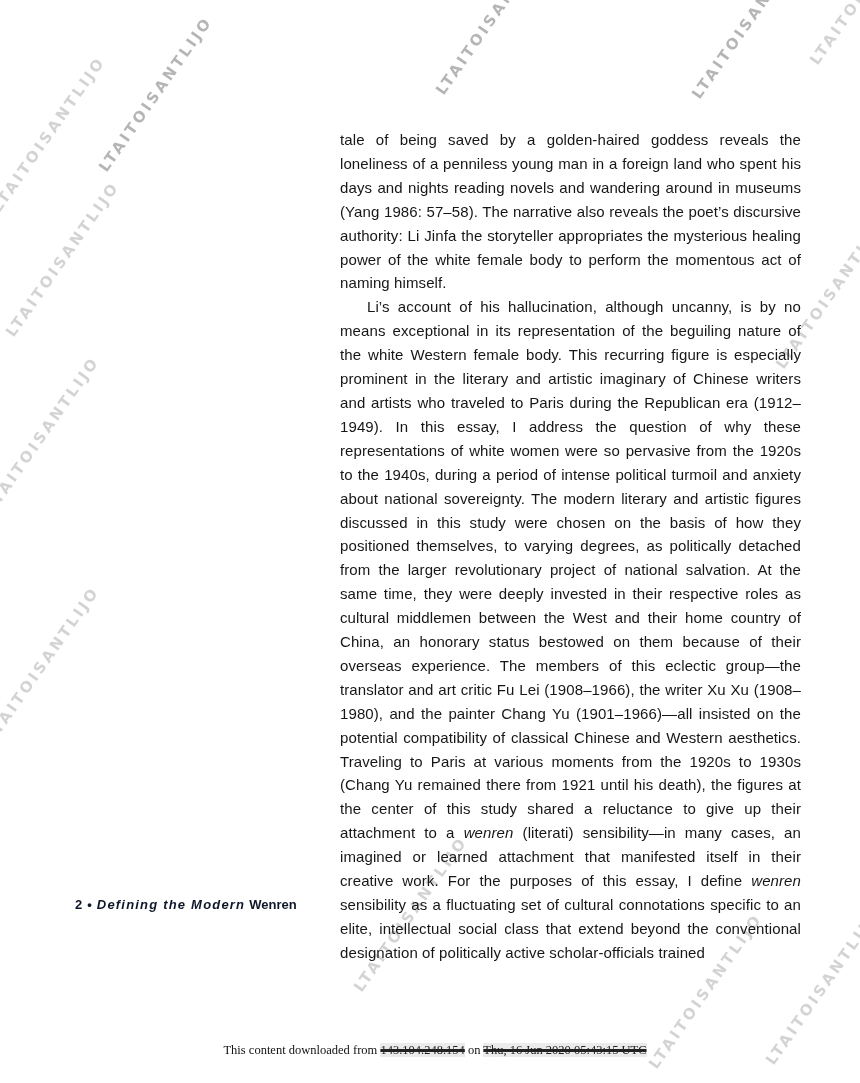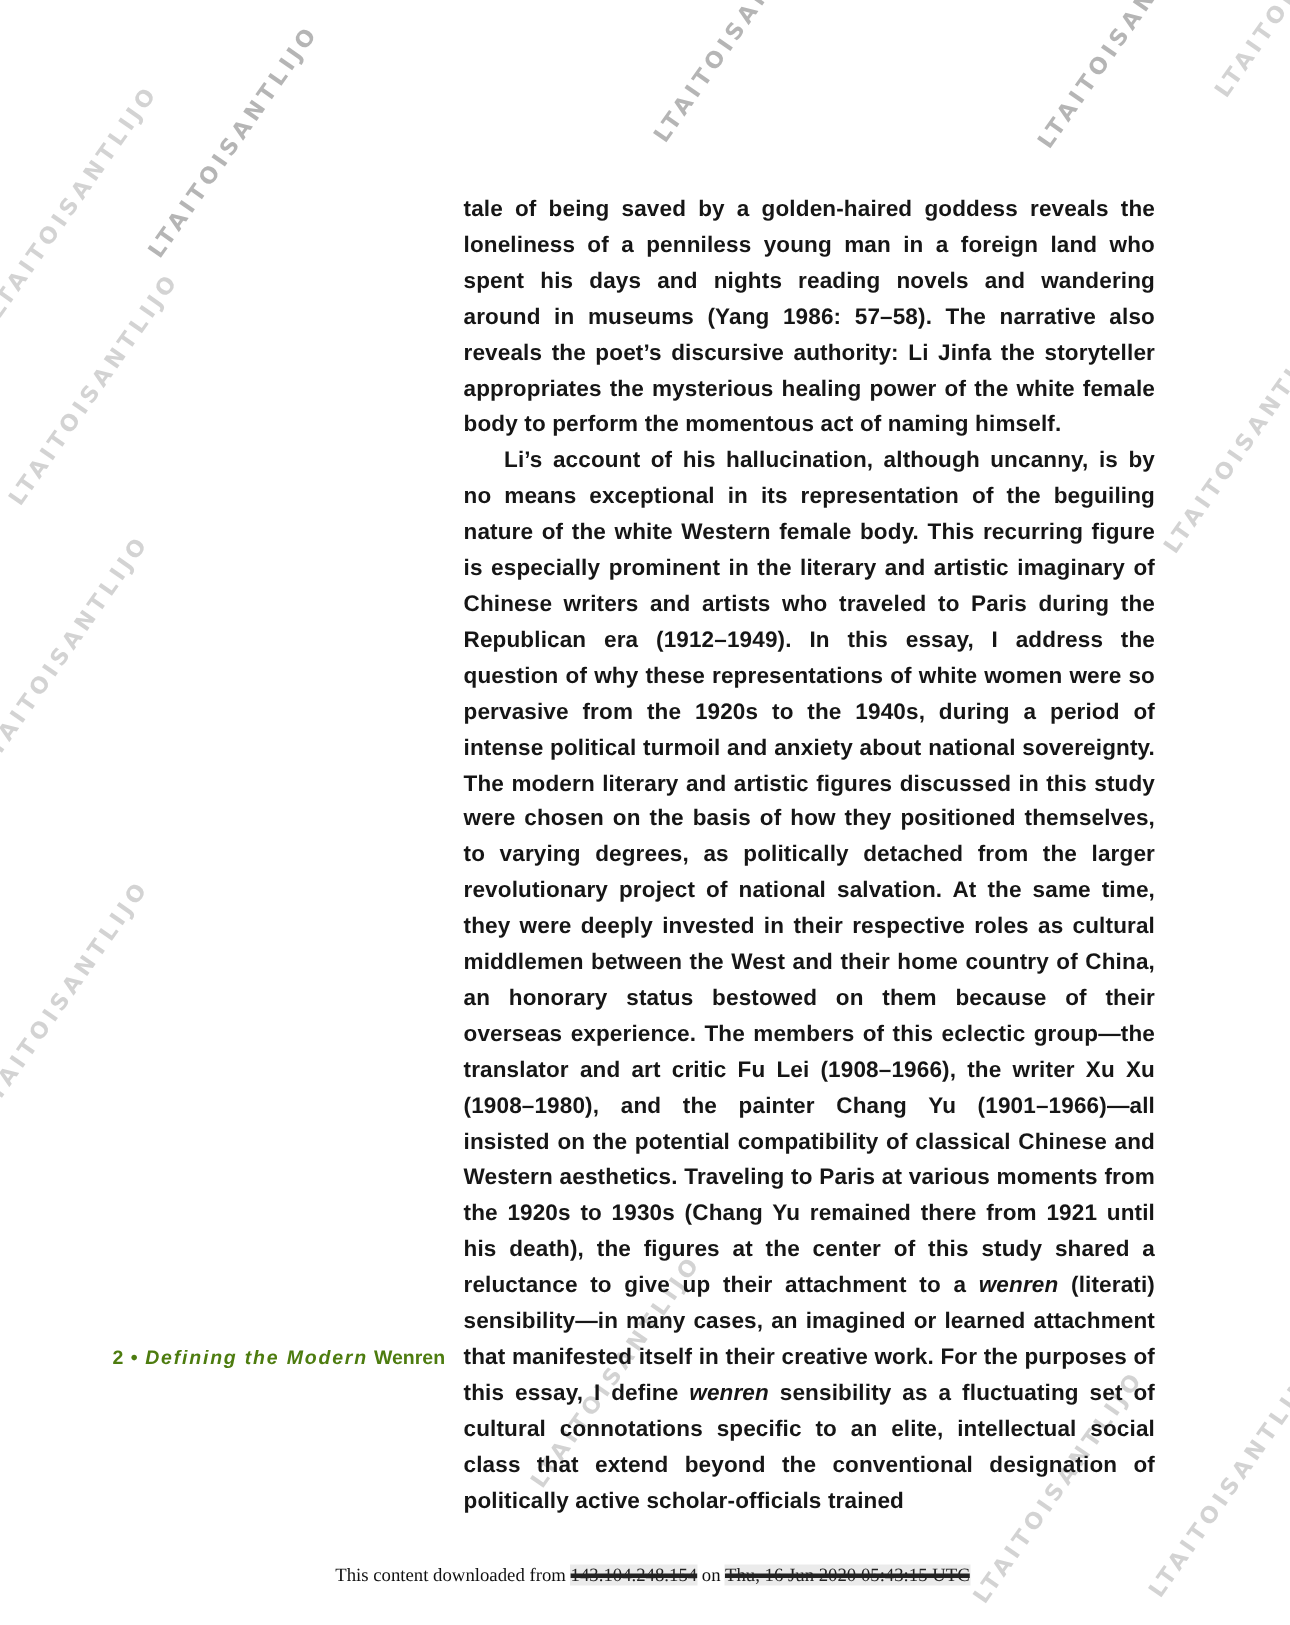--- a/index.html
+++ b/index.html
@@ -12,46 +12,45 @@
     width: 860px;
     height: 1083px;
     background: #ffffff;
     overflow: hidden;
     font-family: "Liberation Sans", sans-serif;
     color: #1a1a1a;
   }
   
   .text-block {
     position: absolute;
-    left: 309px;
+    left: 340px;
     top: 128px;
     width: 461px;
     font-size: 15px;
     line-height: 23.9px;
     text-align: justify;
     color: #161616;
     letter-spacing: 0.1px;
-    font-weight: bold;
   }
   .text-block p {
     margin: 0;
   }
   .text-block p.indent {
     text-indent: 27px;
   }
   .it { font-style: italic; }
 
   
   .running-footer {
     position: absolute;
     left: 75px;
     top: 897px;
     font-size: 13px;
     font-weight: bold;
-    color: #4d7c0f;
+    color: #0f172a;
     white-space: nowrap;
   }
   .running-footer .sep {
     margin: 0 5px;
   }
   .running-footer .title-italic {
     font-style: italic;
     letter-spacing: 1.2px;
     margin-right: 4px;
   }

